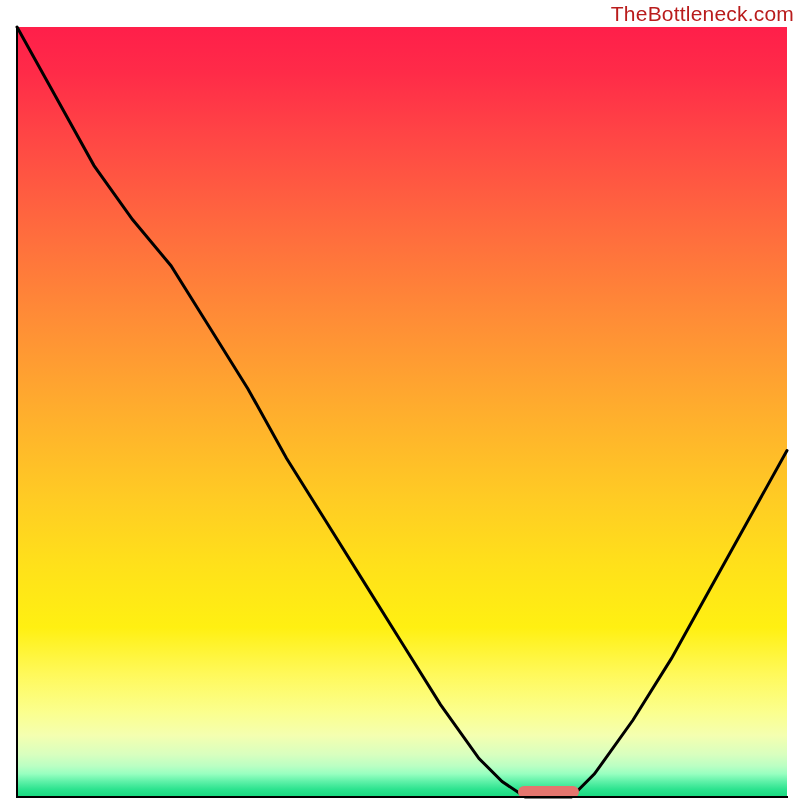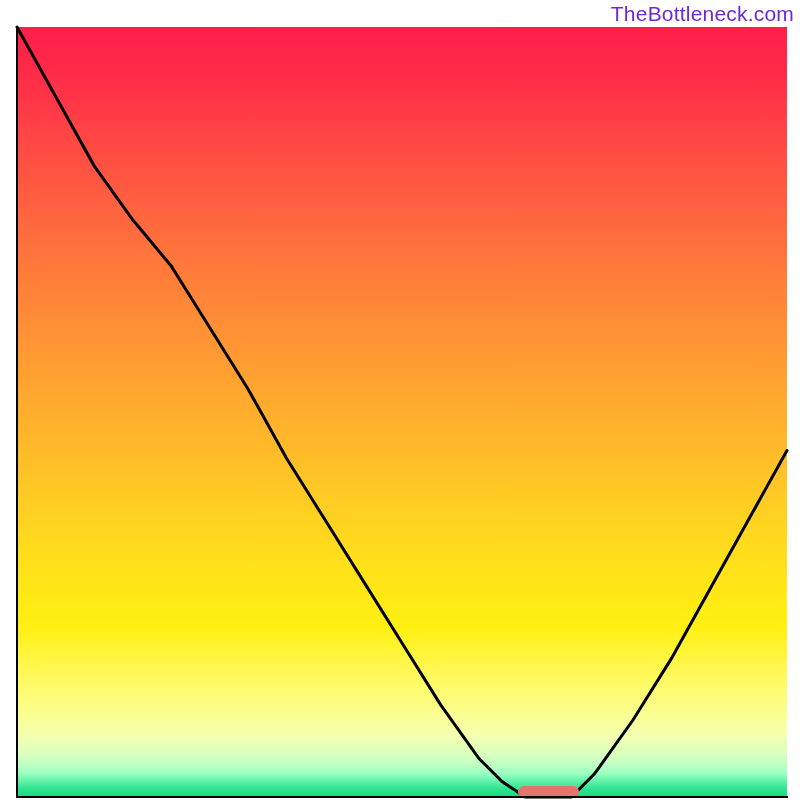--- a/index.html
+++ b/index.html
@@ -12,21 +12,21 @@
   }
   .wrap {
     position: relative;
     width: 800px;
     height: 800px;
   }
   .watermark {
     position: absolute;
     top: 2px;
     right: 6px;
-    color: #6d28d9;
+    color: #b91c1c;
     font-size: 21px;
     letter-spacing: 0.2px;
     font-weight: 500;
     z-index: 5;
   }
   .plot-area {
     position: absolute;
     left: 17px;
     top: 27px;
     width: 770px;

